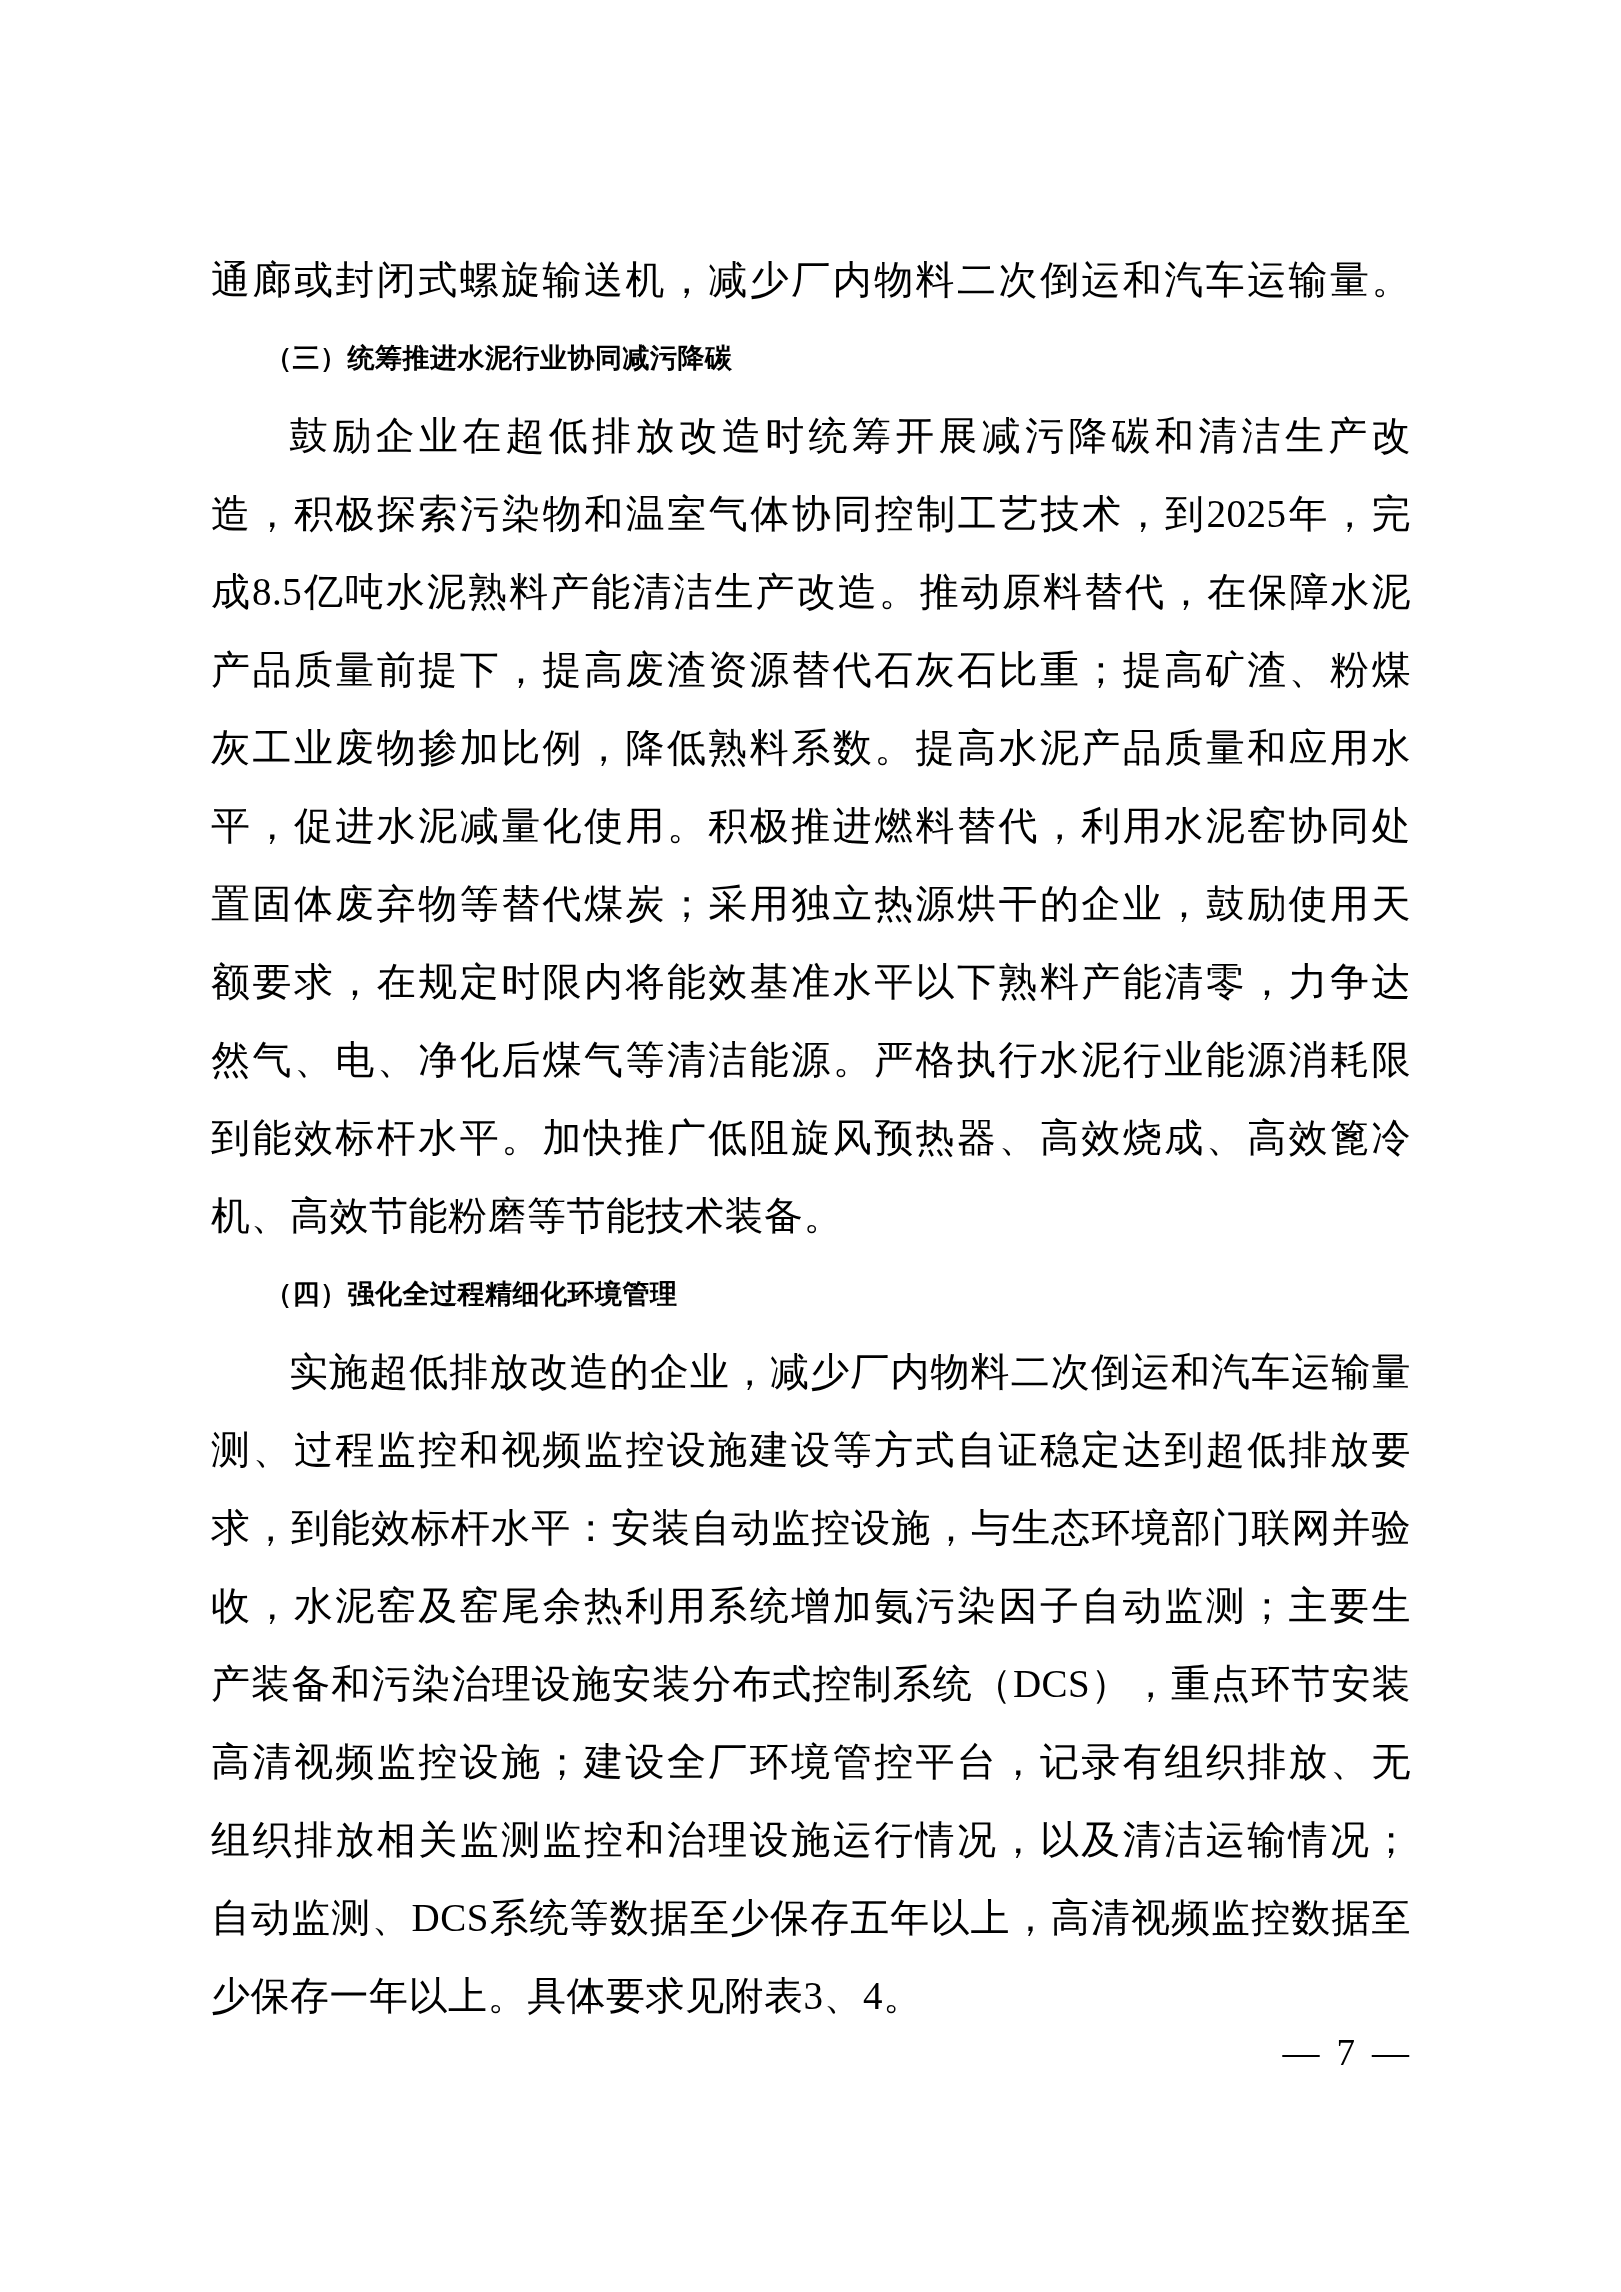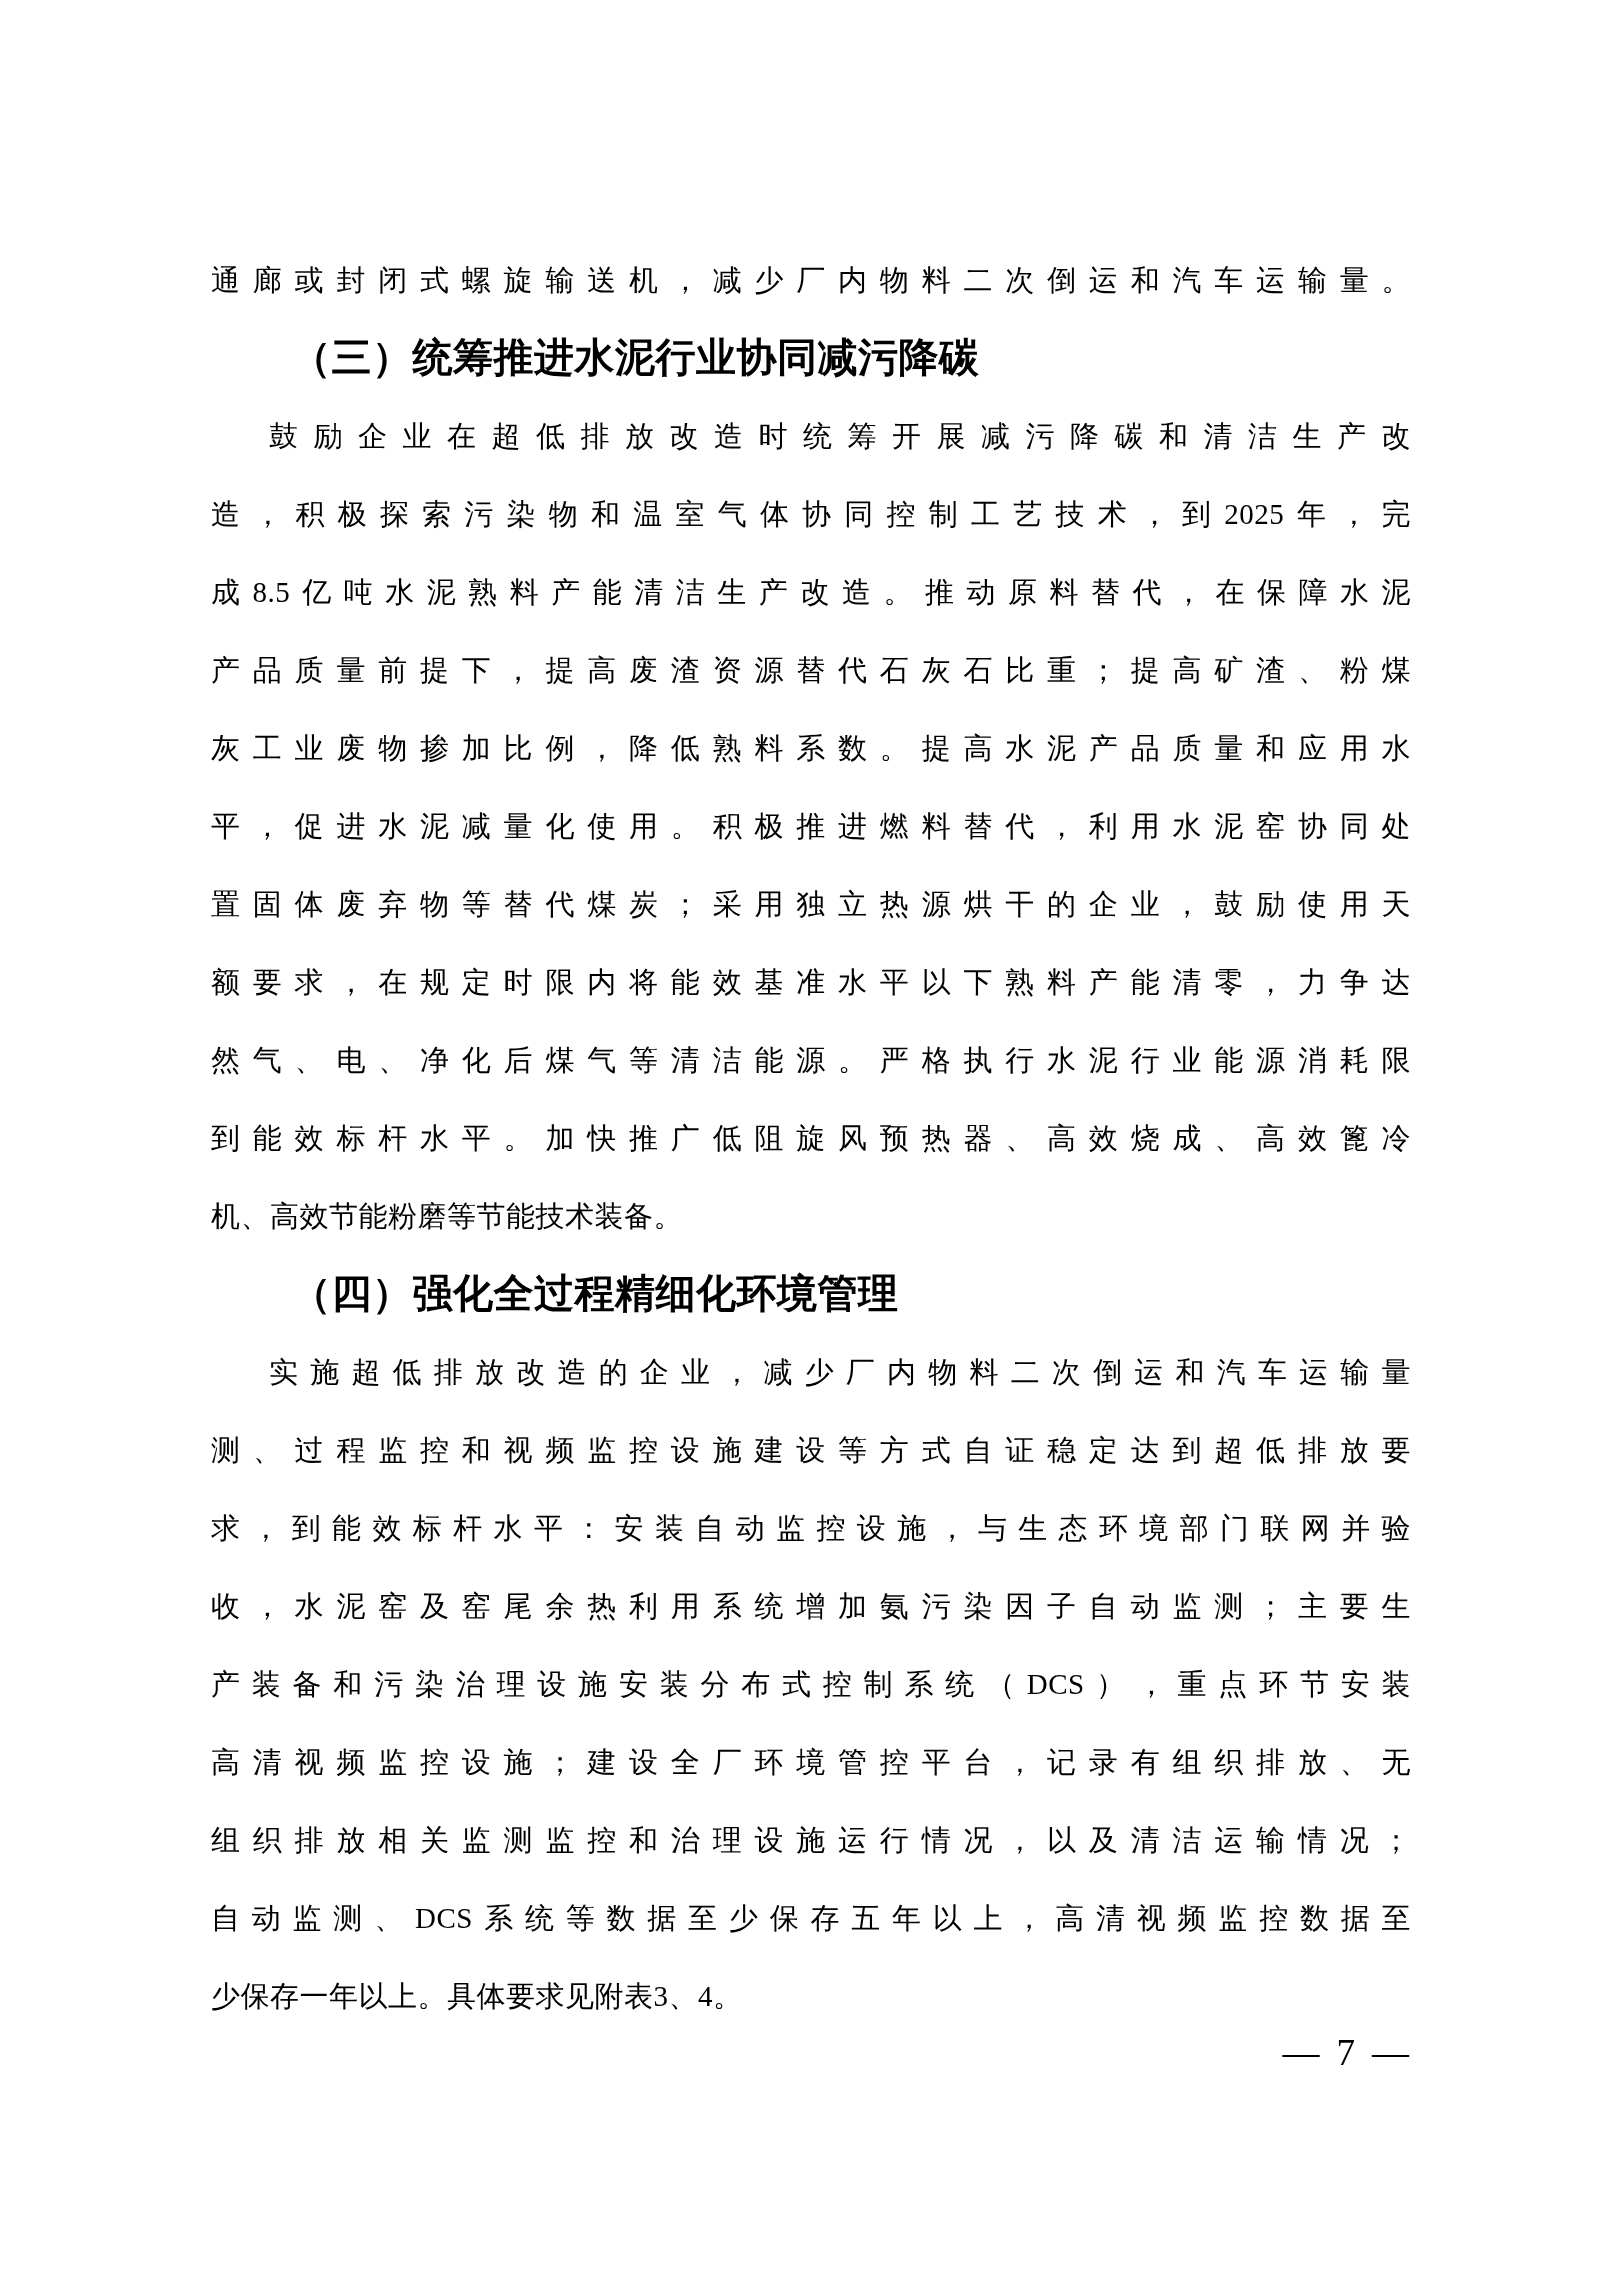--- a/index.html
+++ b/index.html
@@ -16,21 +16,21 @@
     font-family: "Liberation Serif", "DejaVu Serif", serif;
     overflow: hidden;
   }
   .text-block {
     position: absolute;
     left: 211px;
     top: 241px;
     width: 1200px;
   }
   .line {
-    font-size: 29px;
+    font-size: 39px;
     line-height: 78px;
     height: 78px;
     white-space: normal;
     text-align: justify;
     text-justify: inter-character;
     letter-spacing: 0.5px;
   }
   .line.full {
     text-align-last: justify;
   }
@@ -38,21 +38,21 @@
     text-indent: 2em;
     text-align-last: justify;
   }
   .line.end {
     text-align-last: left;
   }
   .line.heading {
     font-weight: bold;
     text-indent: 2em;
     text-align-last: left;
-    font-size: 40px;
+    font-size: 27px;
   }
   .footer {
     position: absolute;
     top: 2031px;
     right: 208px;
     font-size: 37px;
     line-height: 43px;
     letter-spacing: 3.9px;
     color: #000000;
   }

